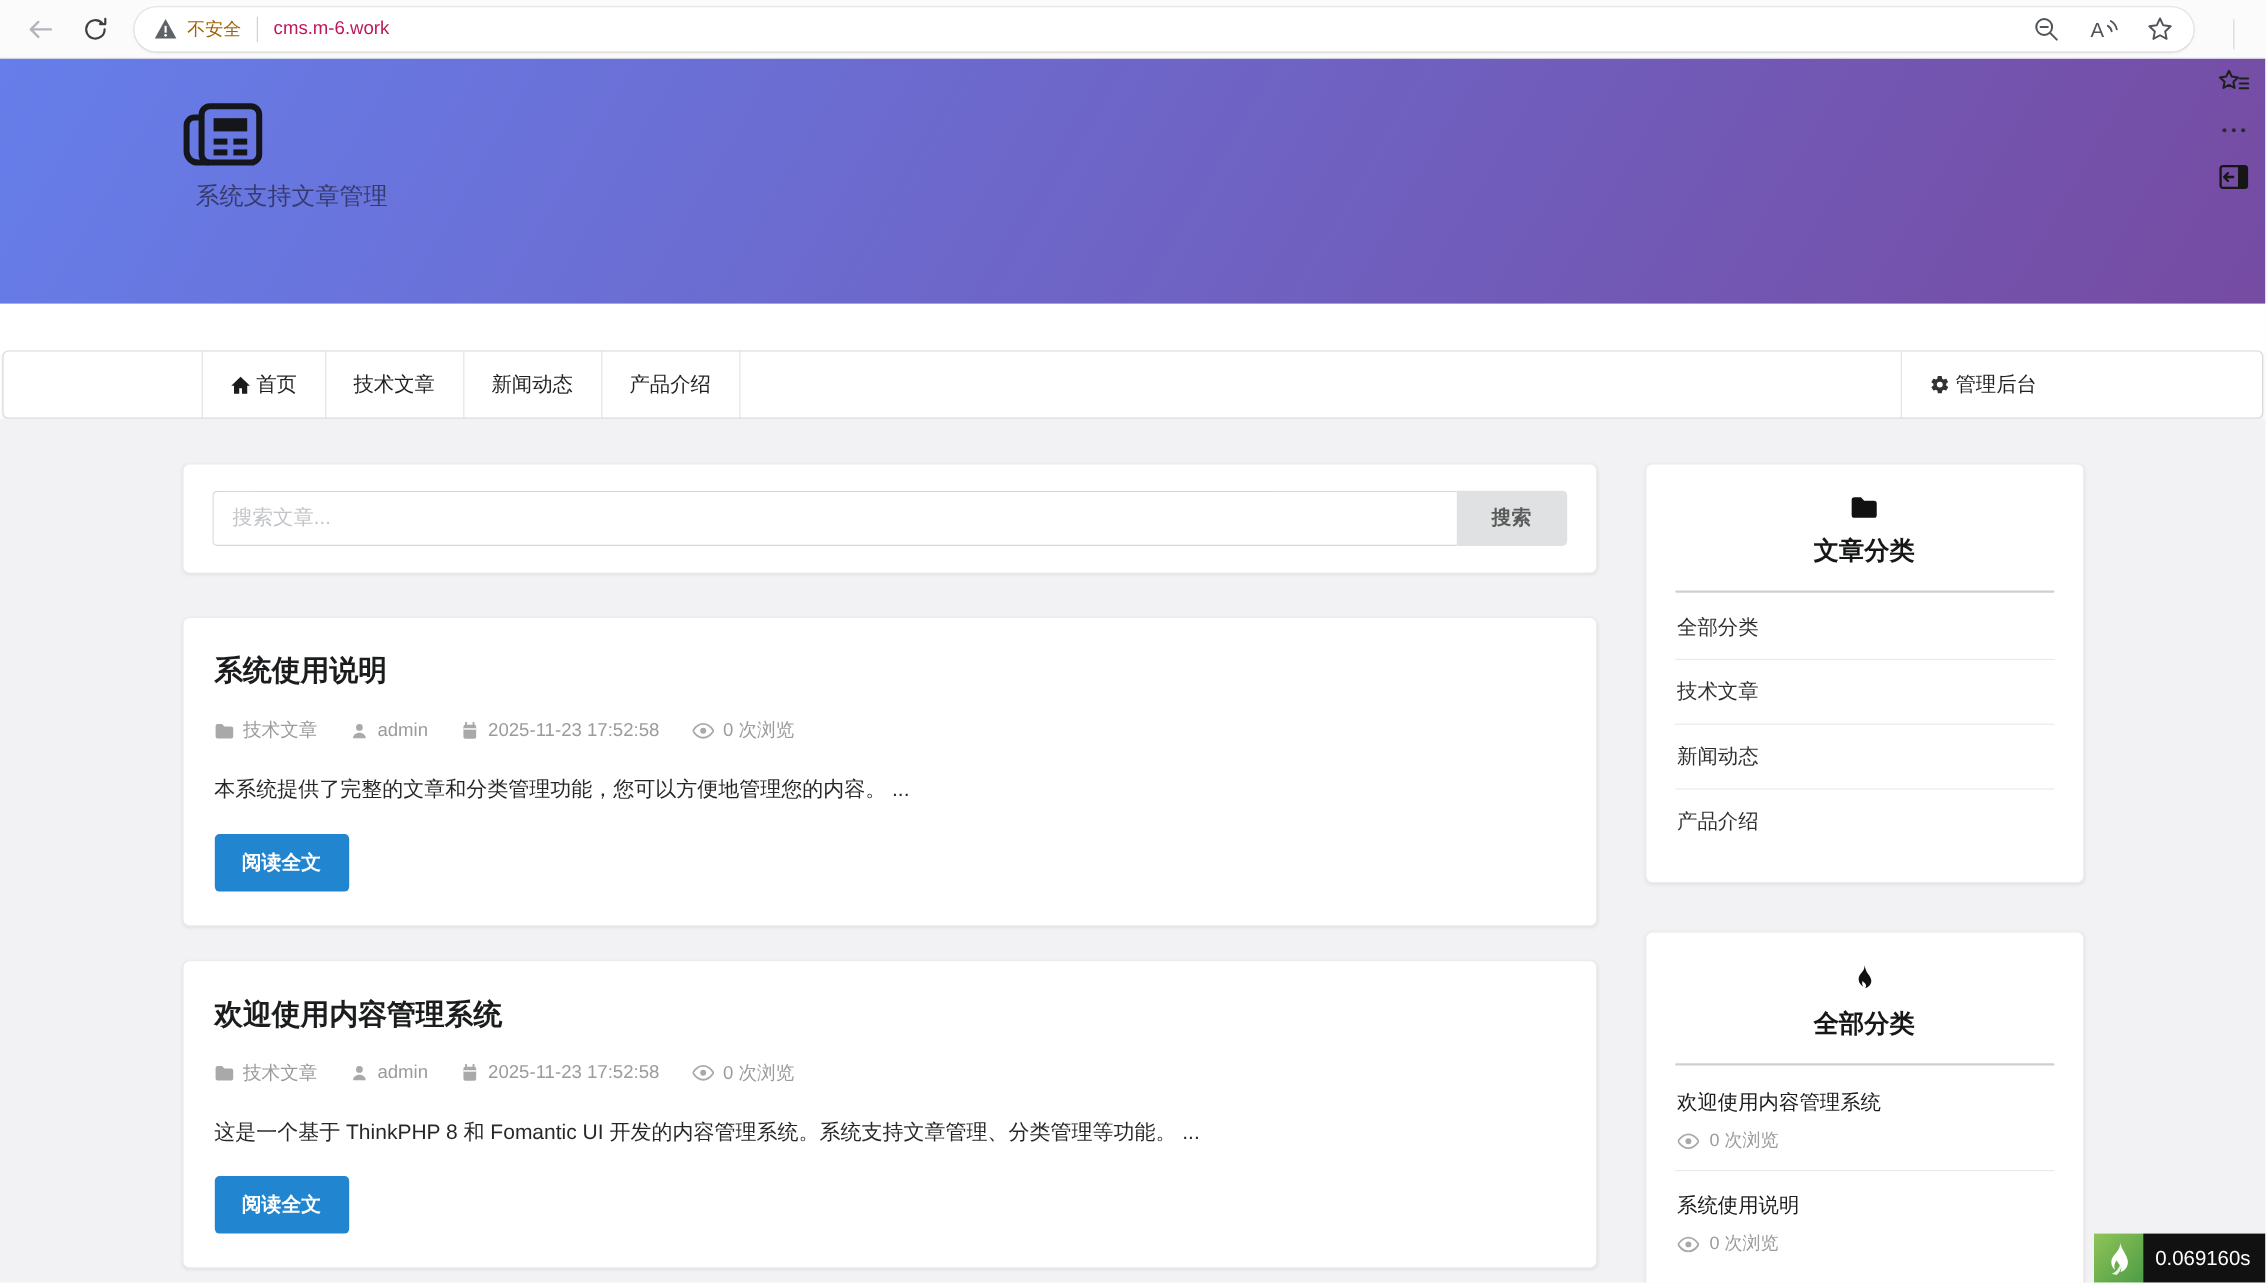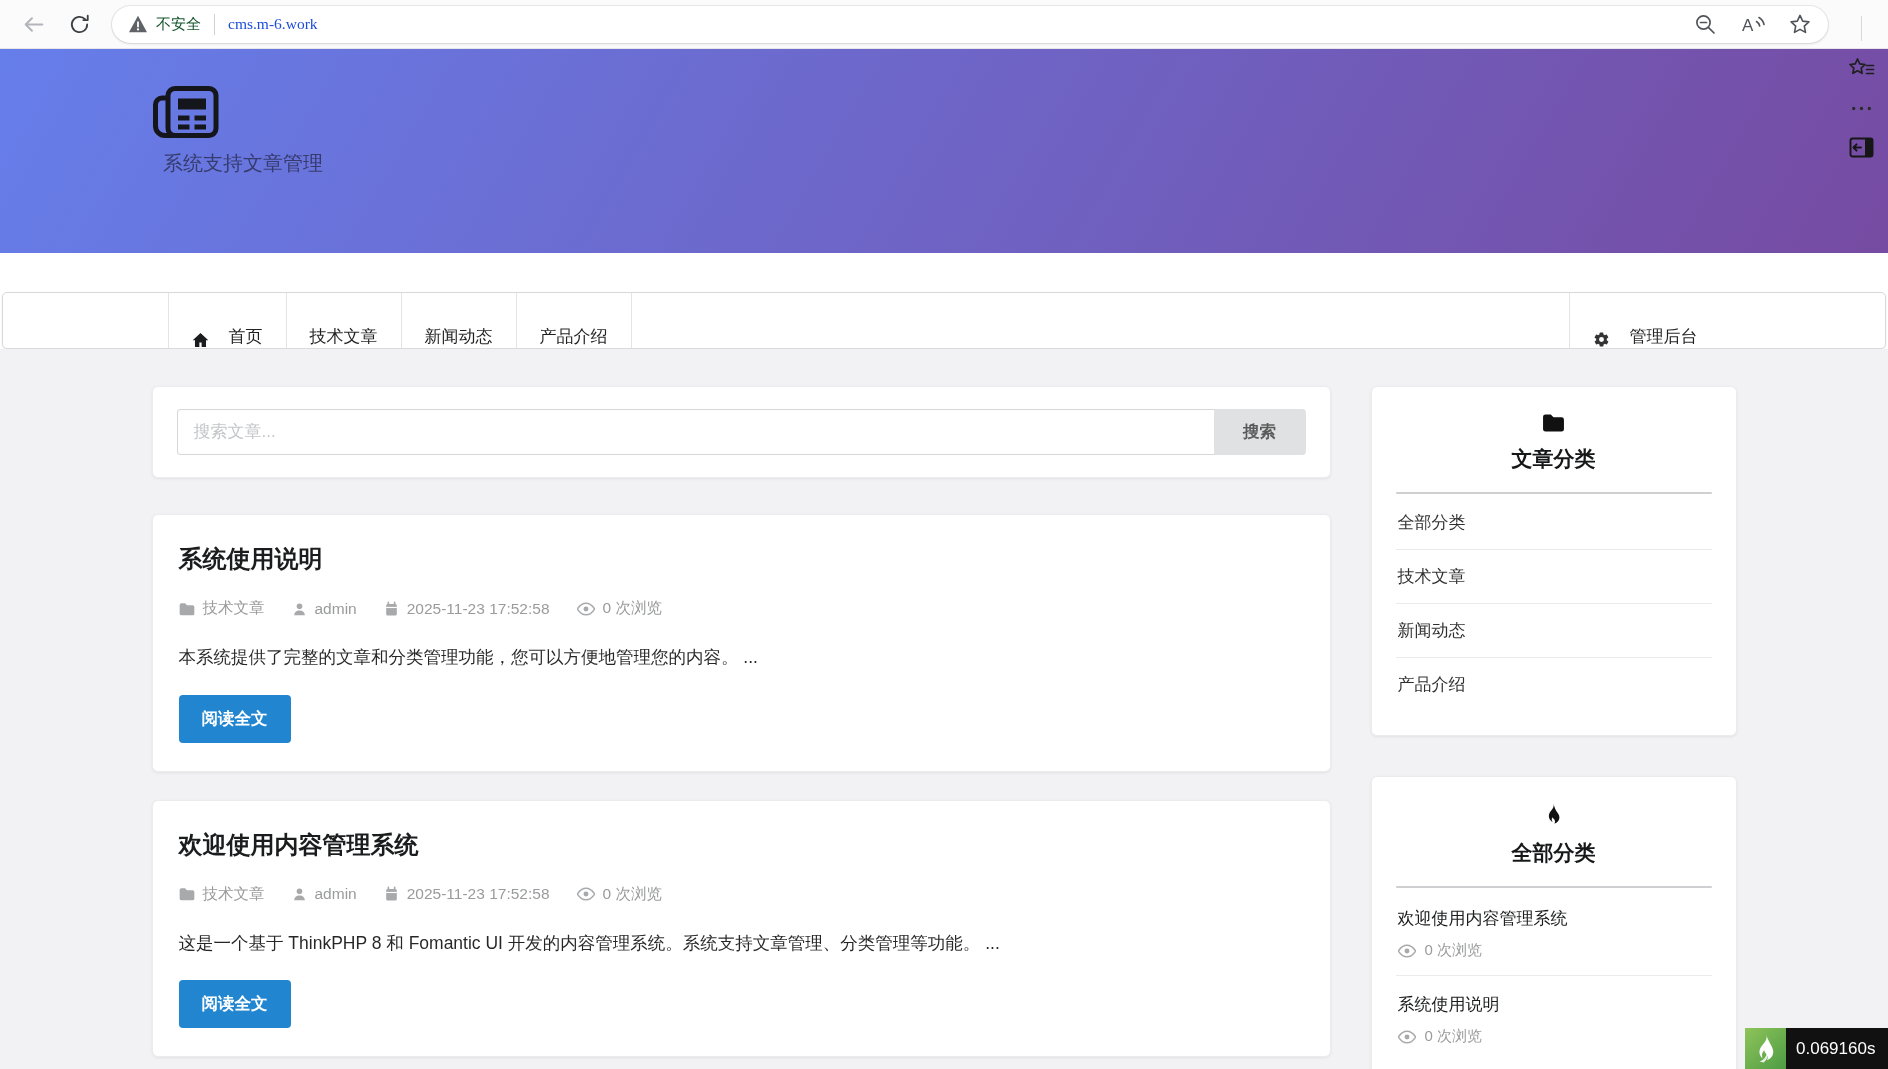--- a/index.html
+++ b/index.html
@@ -8,23 +8,23 @@
   .screen { position:relative; width:1888px; height:1069px; overflow:hidden; background:#fff; }
 
   
   .browser-bar { height:49px; background:#fbfbfc; border-bottom:1px solid #e6e6e8;
     display:flex; align-items:center; padding:0 12px 0 16px; }
   .chrome-btn { display:flex; align-items:center; justify-content:center; width:34px; height:34px;
     border-radius:6px; cursor:pointer; flex:0 0 auto; }
   .address-pill { flex:1 1 auto; height:37px; margin:0 18px 0 16px; background:#fff; border-radius:19px;
     box-shadow:0 0 0 1px rgba(0,0,0,.07), 0 1px 3px rgba(0,0,0,.10);
     display:flex; align-items:center; padding:0 16px; min-width:0; }
-  .sec-label { font-size:15px; color:#14532d; margin-left:8px; white-space:nowrap; }
+  .sec-label { font-size:15px; color:#a16207; margin-left:8px; white-space:nowrap; }
   .url-sep { width:1px; height:21px; background:#cfd1d4; margin:0 13px; }
-  .url-text { font-size:15.5px; color:#1d4ed8; white-space:nowrap;font-family:Liberation Serif, serif; }
+  .url-text { font-size:15.5px; color:#be185d; white-space:nowrap; }
   .pill-spacer { flex:1 1 auto; }
   .pill-icons { display:flex; align-items:center; gap:22px; }
   .ext-icons { display:flex; align-items:center; gap:15px;flex-direction:column; }
   .toolbar-sep { width:1px; height:25px; background:#d7d7da; margin:0 4px; }
   .yd { width:27px; height:27px; border-radius:50%;
     background:radial-gradient(circle at 32% 28%, #fb7a74, #e93a52 75%);
     color:#fff; font-size:12px; font-style:italic; font-weight:bold;
     display:flex; align-items:center; justify-content:center; }
 
   
@@ -33,21 +33,21 @@
   .hero-inner { padding-left:11px; }
   .hero-logo { margin-left:-11px; display:block; }
   .hero-title { font-size:36px; font-weight:bold; color:#17181f; letter-spacing:1px; margin-top:6px; }
   .hero-sub { font-size:20px; color:rgba(22,22,40,.62); margin-top:9px; }
 
   
   .nav-strip { background:#fff; }
   .menu { height:57px; margin:39px 2px 0 2px; background:#fff; border:1px solid #d9d9db;
     border-radius:5px; box-shadow:0 1px 2px rgba(34,36,38,.08); }
   .menu-container { width:1585px; height:100%; margin:0 auto; display:flex; align-items:stretch; padding:0 16px; }
-  .nav-item { display:flex; align-items:flex-end; gap:20px; padding:0 23px; font-size:17px;
+  .nav-item { display:flex; align-items:center; gap:5px; padding:0 23px; font-size:17px;
     color:rgba(0,0,0,.87); text-decoration:none; border-left:1px solid rgba(34,36,38,.12); cursor:pointer; }
   .nav-item.last-left { border-right:1px solid rgba(34,36,38,.12); }
   .nav-item.admin { margin-left:auto; border-left:1px solid rgba(34,36,38,.12); border-right:none; }
   .nav-item .txt { white-space:nowrap; }
 
   
   .content { background:#f2f2f4; height:720px; padding-top:37px; }
   .container { width:1585px; margin:0 auto; display:flex; gap:40px; align-items:flex-start; }
   .main-col { flex:1 1 auto; min-width:0; }
   .side-col { flex:0 0 366px; }

